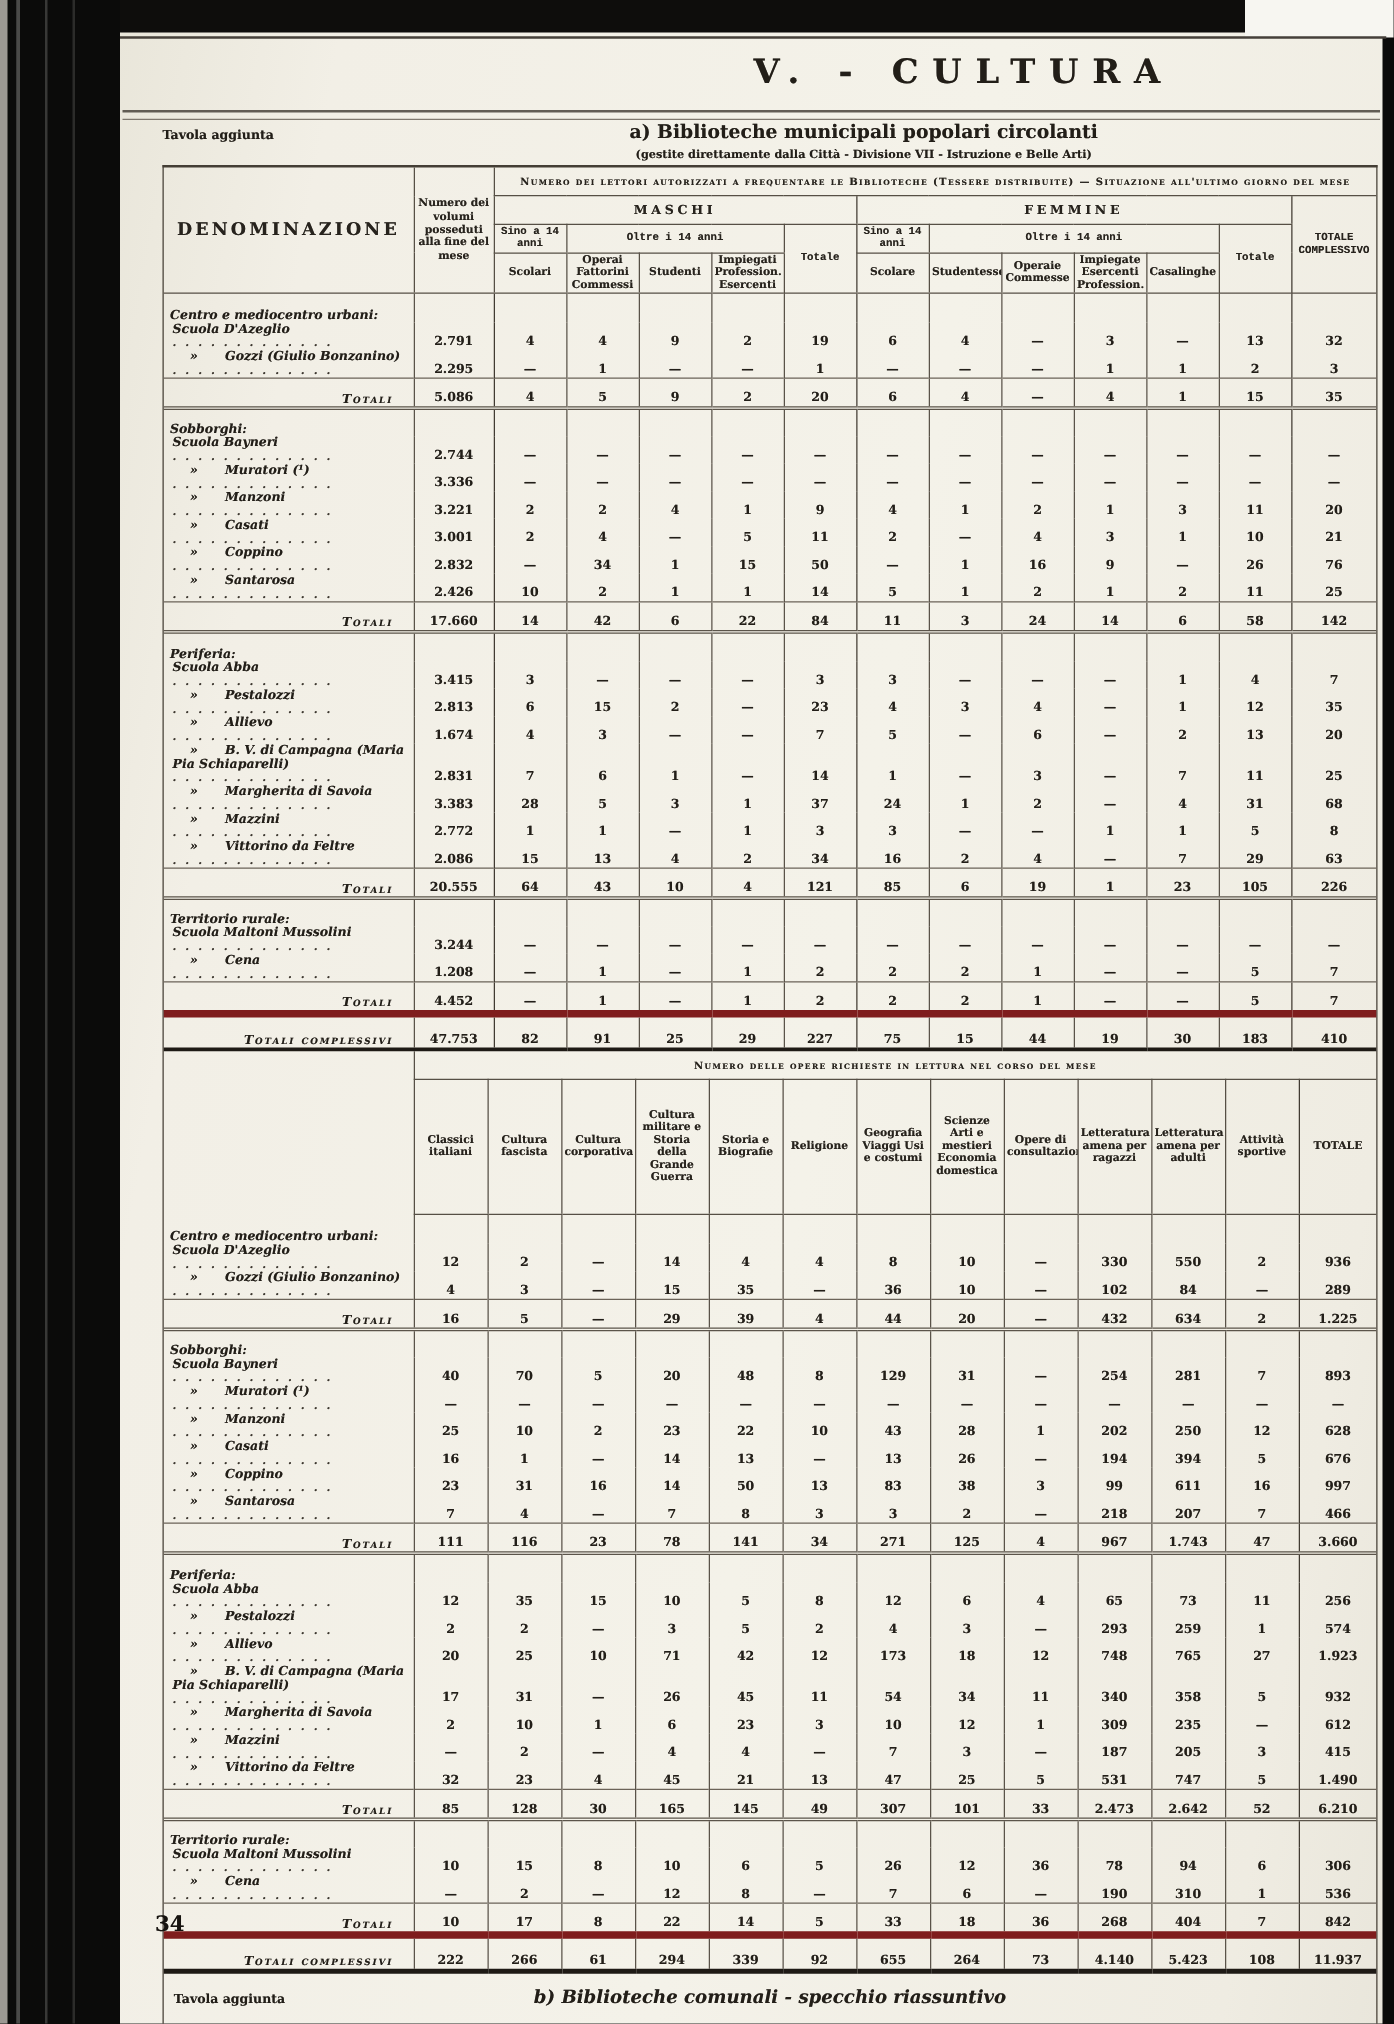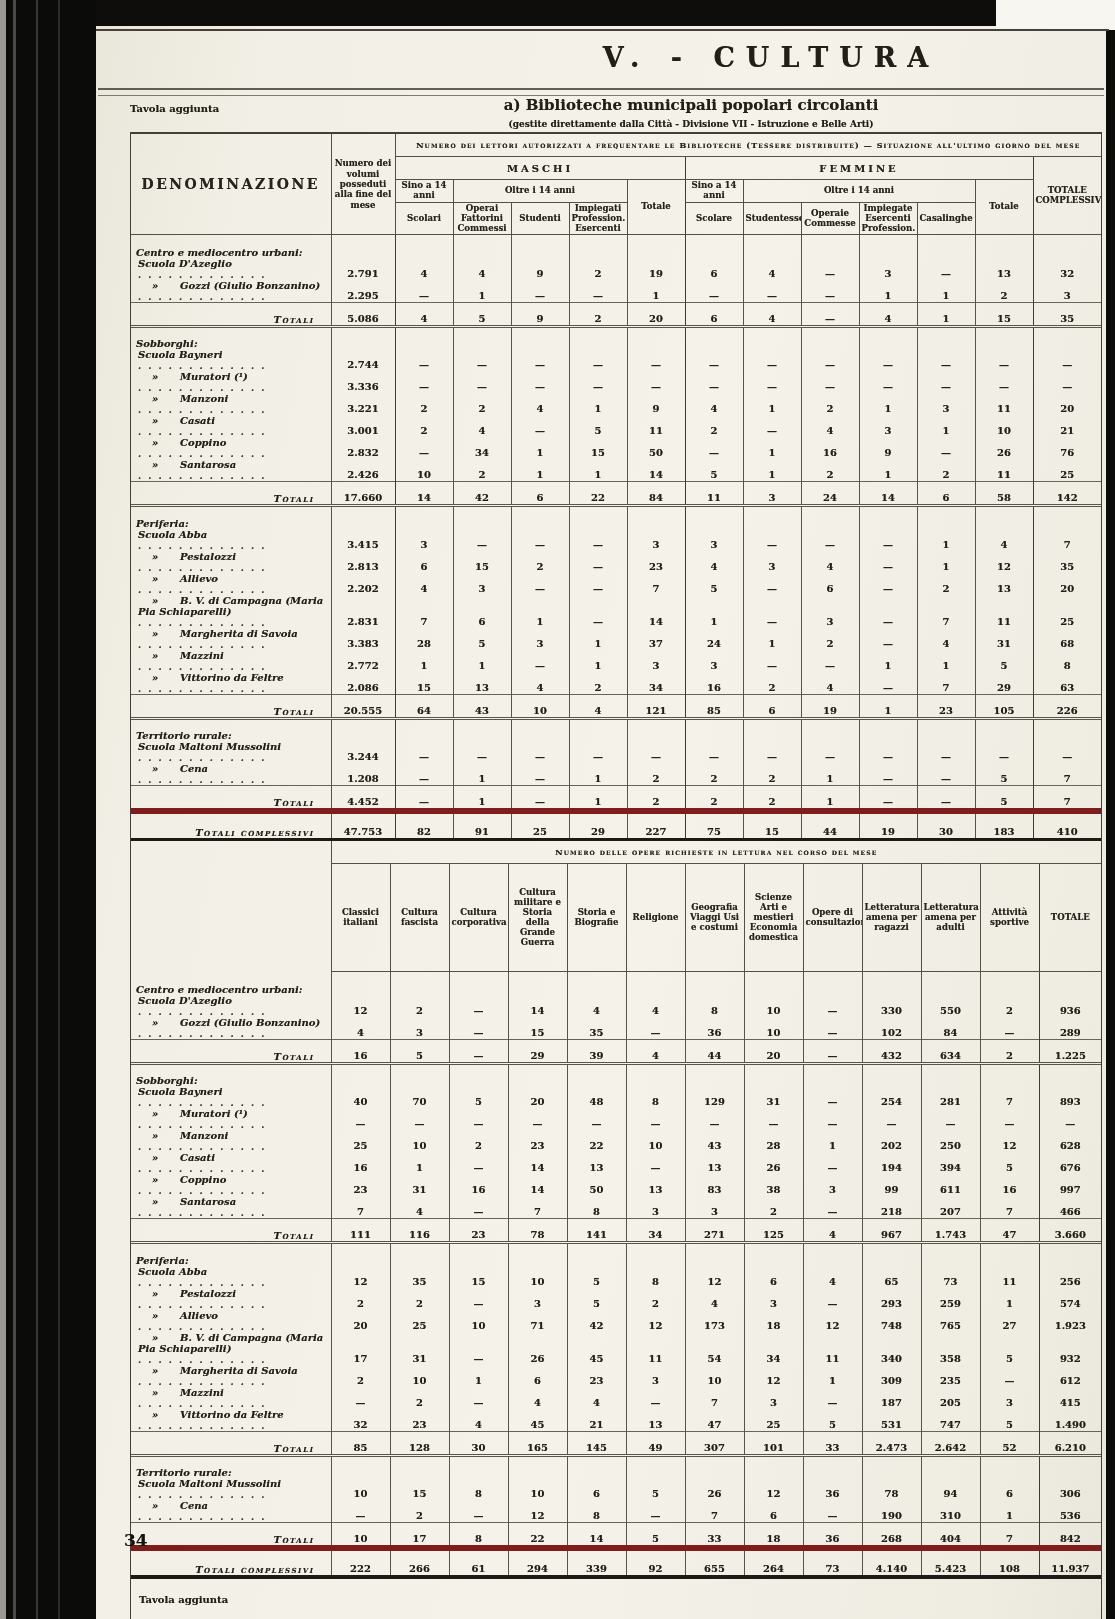--- a/index.html
+++ b/index.html
@@ -39,21 +39,21 @@
     border-left:1.5px solid #443e35;border-right:1.5px solid #443e35;
     border-top:2px solid #443e35;border-bottom:5px solid #16130f;
     background:transparent;
   }
   table{border-collapse:collapse;table-layout:fixed;width:970px;}
   th,td{overflow:hidden;}
   thead th{font-weight:bold;vertical-align:middle;padding:1px 2px;color:#27231d;}
   .banner{font-size:8px;letter-spacing:1.1px;font-variant:small-caps;font-weight:bold;
     border-bottom:1px solid #564f45;border-left:1px solid #564f45;height:20px;}
   .gh{font-size:10px;letter-spacing:3px;border-bottom:1px solid #564f45;border-left:1px solid #564f45;height:20px;}
-  .sh{font-size:8.6px;line-height:1.15;border-left:1px solid #564f45;border-bottom:1px solid #564f45;}
+  .sh{font-size:8.6px;line-height:1.15;border-left:1px solid #564f45;border-bottom:1px solid #564f45;font-family:Liberation Mono, monospace;}
   .lh{font-size:8.6px;line-height:1.15;border-left:1px solid #564f45;border-bottom:1px solid #564f45;}
   th.den{font-size:14px;letter-spacing:2.5px;border-bottom:1px solid #564f45;}
   th.vol{font-size:8.6px;line-height:1.2;border-left:1px solid #564f45;border-bottom:1px solid #564f45;}
   th.hsep{border-left:1.6px solid #413b32;}
   td.hsep{border-left:1.6px solid #413b32;}
 
   tbody td{border-left:1px solid #5a5349;}
   tbody td:first-child{border-left:none;font-style:italic;}
   td.v{font-size:10px;font-weight:bold;text-align:center;vertical-align:bottom;padding:0 2px 1px;}
   td.lbl{font-size:10px;font-weight:bold;padding:0 4px 0 7px;vertical-align:bottom;}
@@ -389,21 +389,21 @@
             <td class="v hsep">4</td>
             <td class="v">3</td>
             <td class="v">4</td>
             <td class="v">—</td>
             <td class="v">1</td>
             <td class="v">12</td>
             <td class="v hsep">35</td>
           </tr>
           <tr class="r-data">
             <td class="lbl"><span class="pfx">»</span><span>Allievo </span><span class="dots">. . . . . . . . . . . . .</span></td>
-            <td class="v">2.202</td>
+            <td class="v">1.674</td>
             <td class="v hsep">4</td>
             <td class="v">3</td>
             <td class="v">—</td>
             <td class="v">—</td>
             <td class="v">7</td>
             <td class="v hsep">5</td>
             <td class="v">—</td>
             <td class="v">6</td>
             <td class="v">—</td>
             <td class="v">2</td>
@@ -1026,20 +1026,21 @@
             <td class="v">4.140</td>
             <td class="v">5.423</td>
             <td class="v">108</td>
             <td class="v hsep">11.937</td>
           </tr>
         </tbody>
     </table>
 
     <div class="b-row">
       <span class="b-side">Tavola aggiunta</span>
+      <span class="b-title">b) Biblioteche comunali - specchio riassuntivo</span>
     </div>
 
     <table class="t t3">
       <colgroup>
         <col style="width:272px">
           <col style="width:64px">
           <col style="width:92px">
           <col style="width:92px">
           <col style="width:92px">
           <col style="width:92px">

